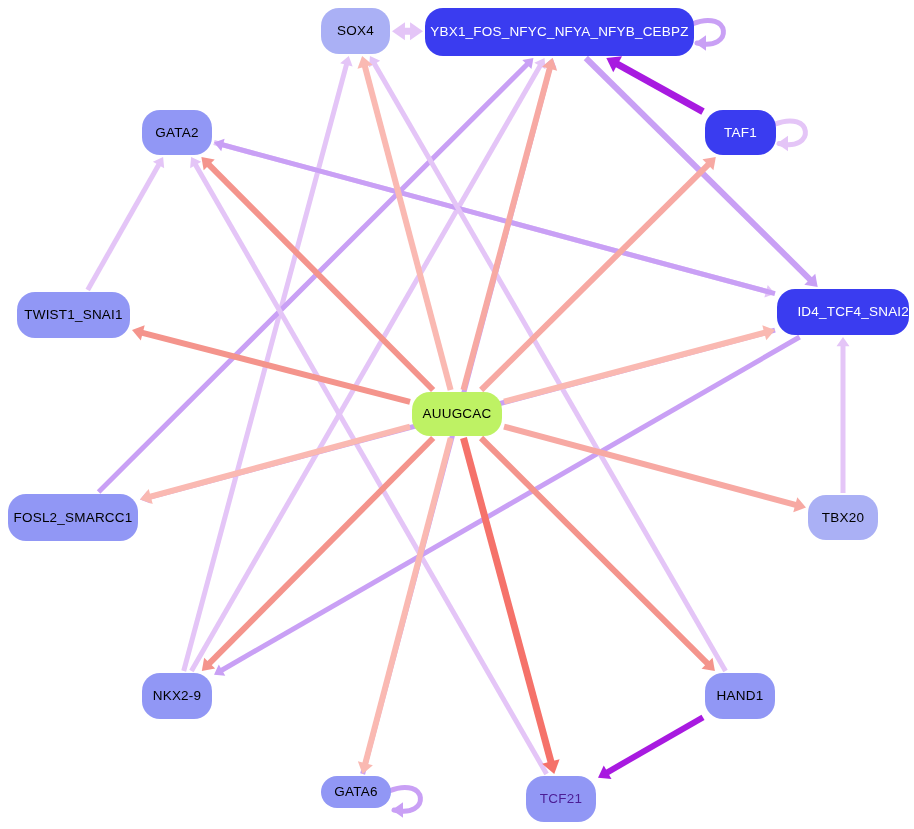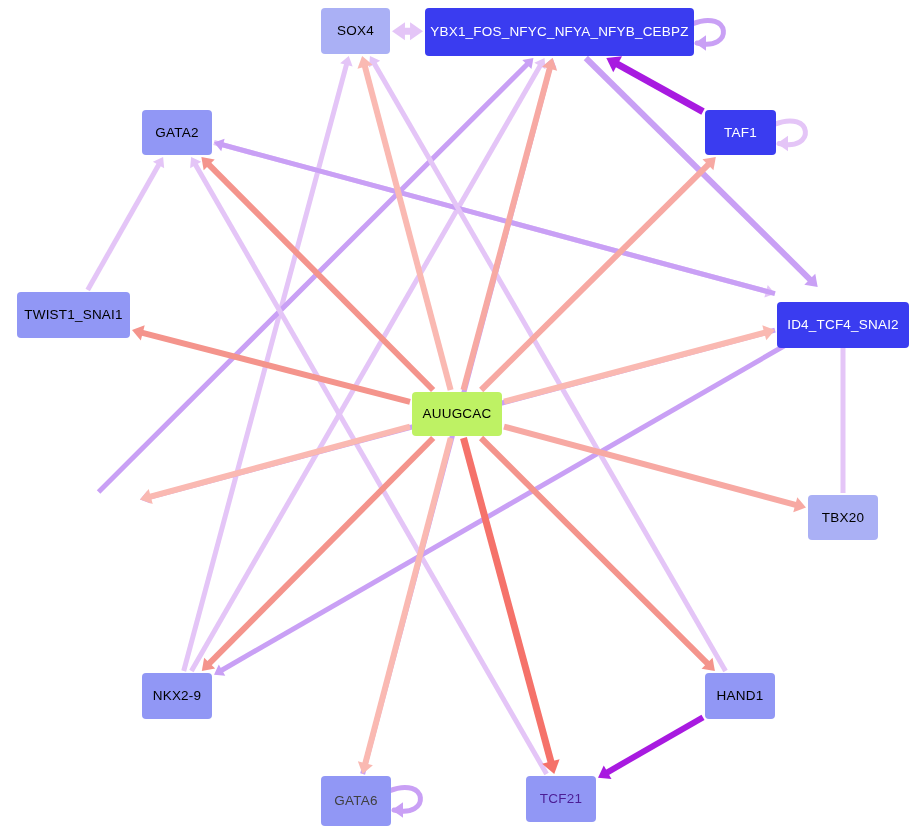--- a/index.html
+++ b/index.html
@@ -30,21 +30,21 @@
     top: 0;
     width: 914px;
     height: 829px;
   }
   .node {
     position: absolute;
     box-sizing: border-box;
     display: flex;
     align-items: center;
     justify-content: center;
-    border-radius: 4px;
+    border-radius: 18px;
     white-space: nowrap;
     font-size: 13.5px;
     letter-spacing: 0.2px;
     line-height: 1;
     user-select: none;
   }
   .node-label {
     pointer-events: none;
   }
 </style>
@@ -190,35 +190,38 @@
       </div>
       <div class="node" style="left: 705px; top: 110px; width: 71px; height: 45px; background: rgb(58, 60, 240); color: rgb(255, 255, 255); font-size: 13.5px;">
         <span class="node-label">TAF1</span>
       </div>
       <div class="node" style="left: 142px; top: 110px; width: 70px; height: 45px; background: rgb(145, 151, 245); color: rgb(0, 0, 0); font-size: 13.5px;">
         <span class="node-label">GATA2</span>
       </div>
       <div class="node" style="left: 17px; top: 292px; width: 113px; height: 46px; background: rgb(145, 151, 245); color: rgb(0, 0, 0); font-size: 13.5px;">
         <span class="node-label">TWIST1_SNAI1</span>
       </div>
-      <div class="node" style="left: 777px; top: 302px; width: 132px; height: 46px; background: rgb(58, 60, 240); color: rgb(255, 255, 255); font-size: 13.5px;">
+      <div class="node" style="left: 777px; top: 289px; width: 132px; height: 46px; background: rgb(58, 60, 240); color: rgb(255, 255, 255); font-size: 13.5px; justify-content: flex-end;">
         <span class="node-label">ID4_TCF4_SNAI2</span>
       </div>
       <div class="node" style="left: 412px; top: 392px; width: 90px; height: 44px; background: #bef264; color: rgb(0, 0, 0); font-size: 13.5px;">
         <span class="node-label">AUUGCAC</span>
       </div>
+      <div class="node" style="left: 8px; top: 494px; width: 130px; height: 47px; background: rgb(145, 151, 245); color: rgb(0, 0, 0); font-size: 13.5px;">
+        <span class="node-label">FOSL2_SMARCC1</span>
+      </div>
       <div class="node" style="left: 808px; top: 495px; width: 70px; height: 45px; background: rgb(170, 176, 245); color: rgb(0, 0, 0); font-size: 13.5px;">
         <span class="node-label">TBX20</span>
       </div>
       <div class="node" style="left: 142px; top: 673px; width: 70px; height: 46px; background: rgb(145, 151, 245); color: rgb(0, 0, 0); font-size: 13.5px;">
         <span class="node-label">NKX2-9</span>
       </div>
       <div class="node" style="left: 705px; top: 673px; width: 70px; height: 46px; background: rgb(145, 151, 245); color: rgb(0, 0, 0); font-size: 13.5px;">
         <span class="node-label">HAND1</span>
       </div>
-      <div class="node" style="left: 321px; top: 776px; width: 70px; height: 50px; background: rgb(145, 151, 245); color: #404040; font-size: 13.5px;">
+      <div class="node" style="left: 321px; top: 776px; width: 70px; height: 32px; background: rgb(145, 151, 245); color: #000000; font-size: 13.5px;">
         <span class="node-label">GATA6</span>
       </div>
       <div class="node" style="left: 526px; top: 776px; width: 70px; height: 46px; background: rgb(145, 151, 245); color: #4c1d95; font-size: 13.5px;">
         <span class="node-label">TCF21</span>
       </div>
     </div>
 </div>
 
 </body></html>

